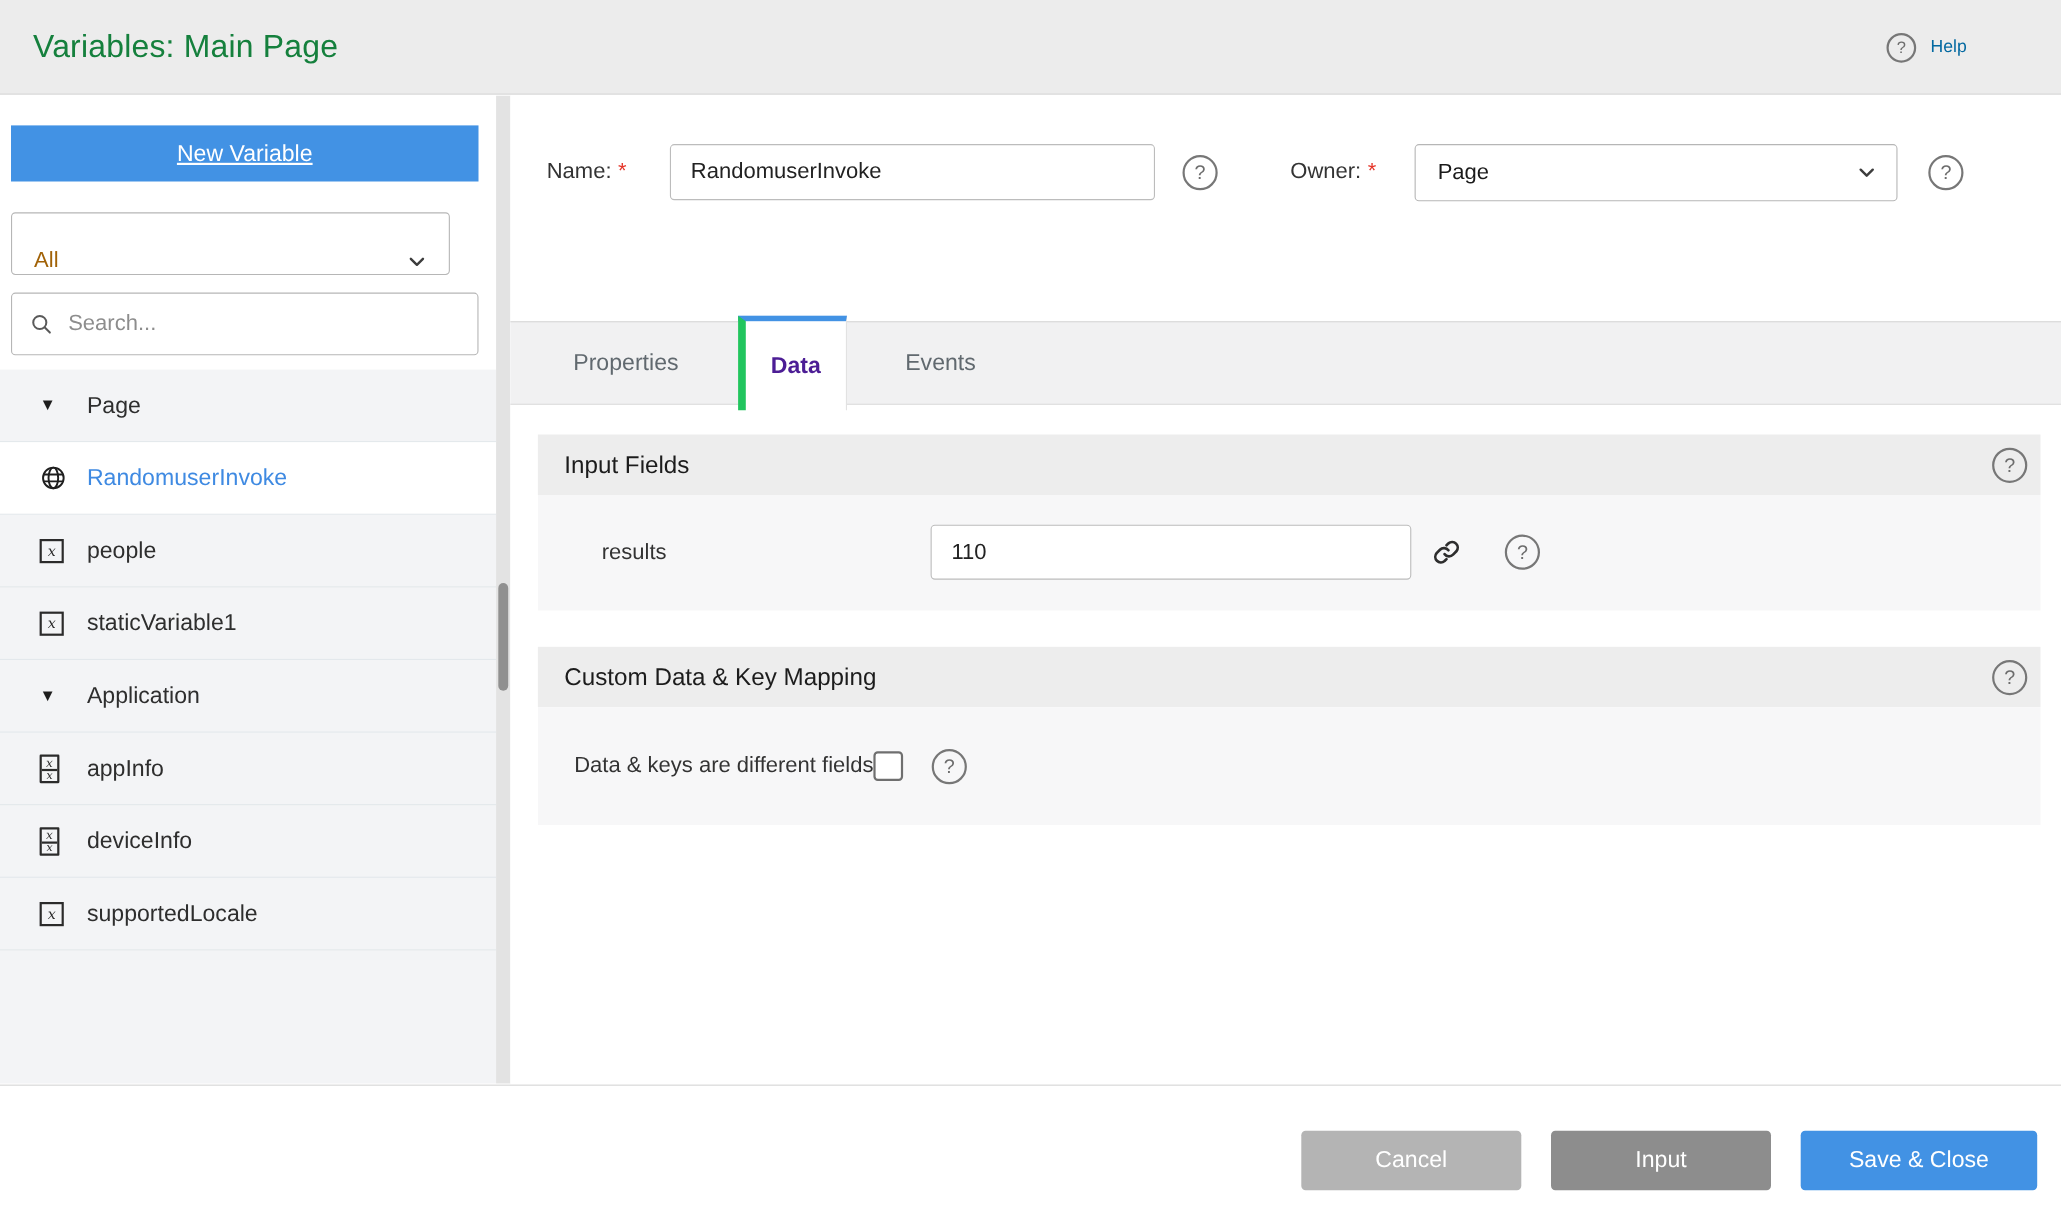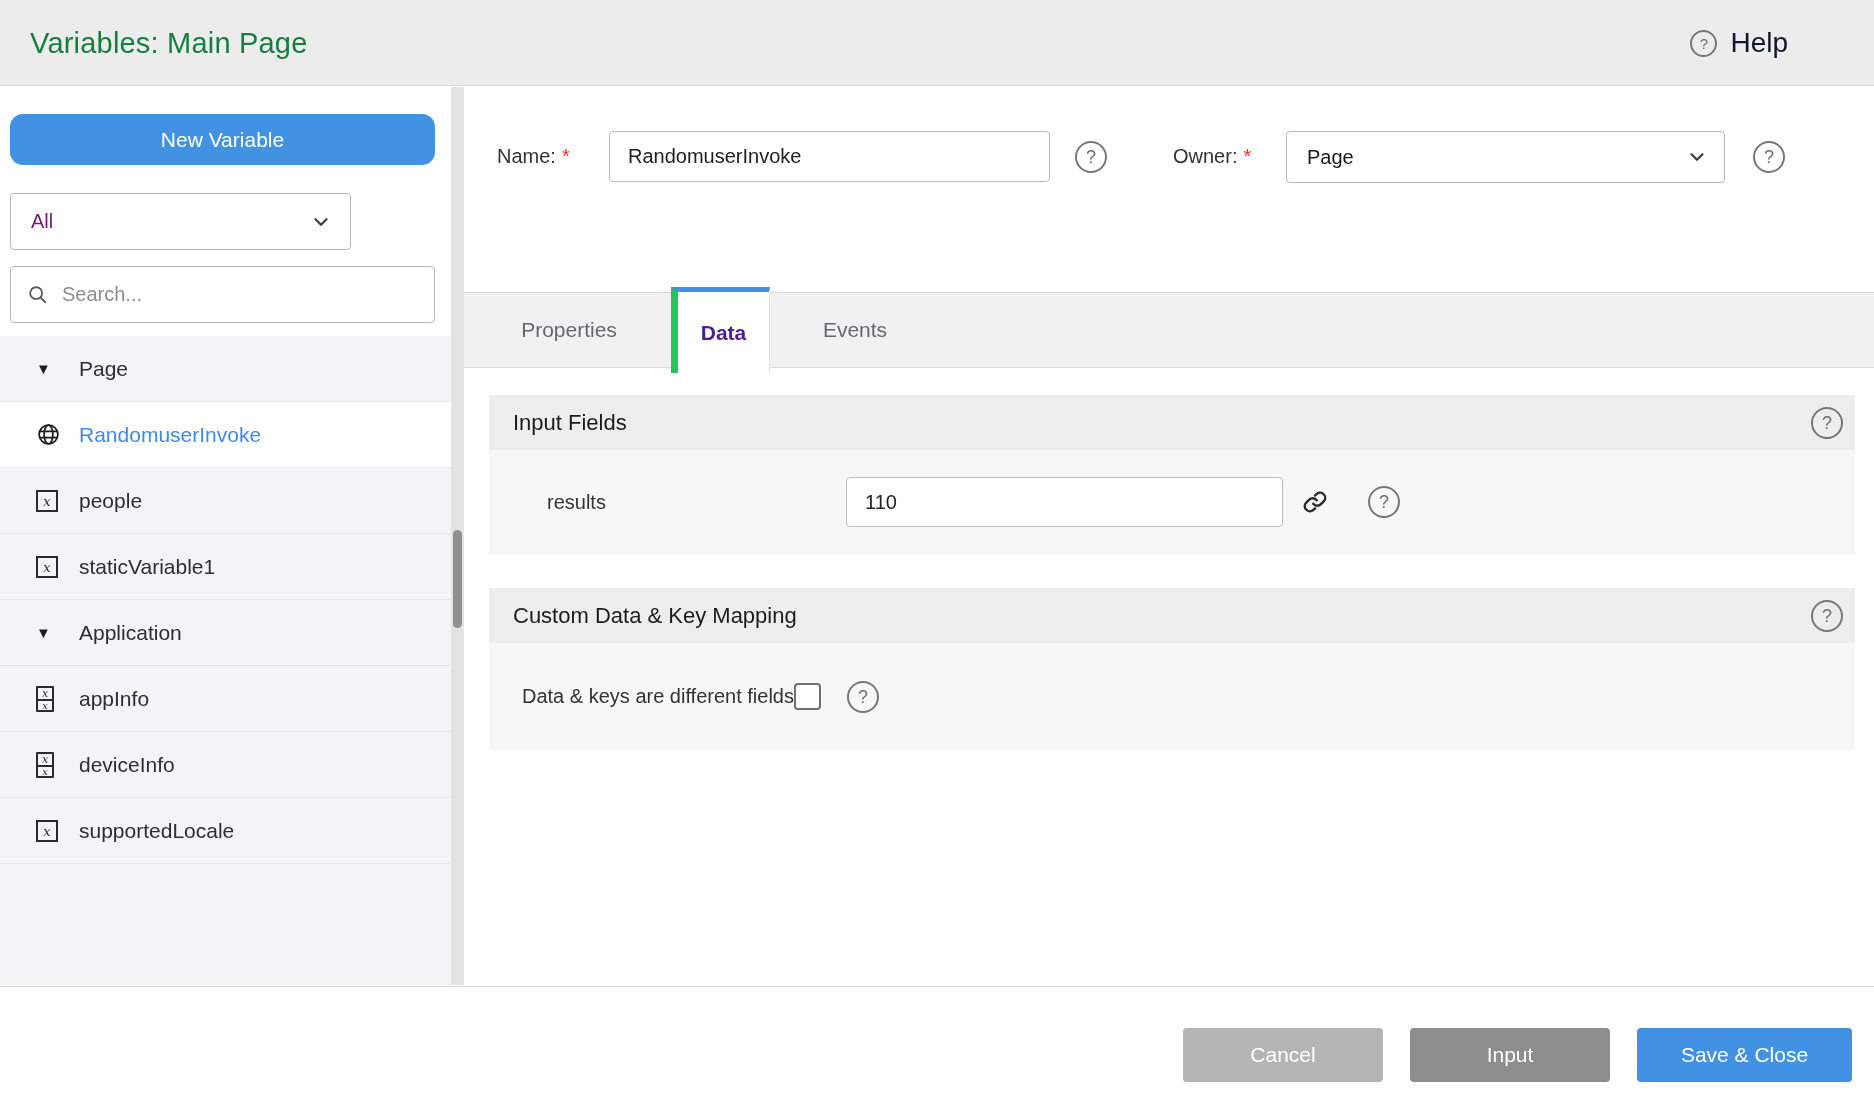--- a/index.html
+++ b/index.html
@@ -19,48 +19,48 @@
   }
   .app-title {
     position:absolute; left:30px; top:0; height:86px;
     display:flex; align-items:center;
     font-size:29px; font-weight:500; color:#15803d; letter-spacing:.2px;
   }
   .top-help {
     position:absolute; right:86px; top:0; height:86px;
     display:flex; align-items:center; gap:13px; cursor:pointer;
   }
-  .top-help .help-text { font-size:28px; color:#0f172a; }
+  .top-help .help-text { font-size:16px; color:#0369a1; }
   
   .qmark {
     display:inline-flex; width:32px; height:32px; flex:0 0 auto;
     border:2px solid #777; border-radius:50%;
     align-items:center; justify-content:center;
     color:#6d6d6d; font-size:18px; line-height:1; background:transparent;
   }
   .qmark.small { width:27px; height:27px; font-size:15px; }
   
   .sidebar {
     position:absolute; left:0; top:87px; width:451px; height:898px;
     background:#fff;
   }
   .btn-new-variable {
     position:absolute; left:10px; top:27px; width:425px; height:51px;
     background: var(--accent-blue, #4292e4); color:#fff;
-    border:none; border-radius:13px; font-size:21px;
+    border:none; border-radius:0; font-size:21px;
     font-family:"Liberation Sans",sans-serif;
-    display:flex; align-items:center; justify-content:center; cursor:pointer;
+    display:flex; align-items:center; justify-content:center; cursor:pointer;text-decoration:underline;
   }
   .combo {
     background:#fff; border:1px solid #b6b6b6; border-radius:4px;
     display:flex; align-items:center; cursor:pointer;
   }
   .filter-combo {
-    position:absolute; left:10px; top:106px; width:341px; height:57px;
-    padding:0 18px 0 20px; font-size:20px; color:#701a75;
+    position:absolute; left:10px; top:106px; width:399px; height:57px;
+    padding:0 18px 0 20px; font-size:20px; color:#a16207;align-items:flex-end;
   }
   .combo .combo-value { flex:1; }
   .search-box {
     position:absolute; left:10px; top:179px; width:425px; height:57px;
     border:1px solid #b6b6b6; border-radius:4px; background:#fff;
     display:flex; align-items:center; gap:13px; padding:0 16px;
   }
   .search-box input {
     border:none; outline:none; flex:1; font-size:20px; color:#333;
     font-family:"Liberation Sans",sans-serif; background:transparent;

